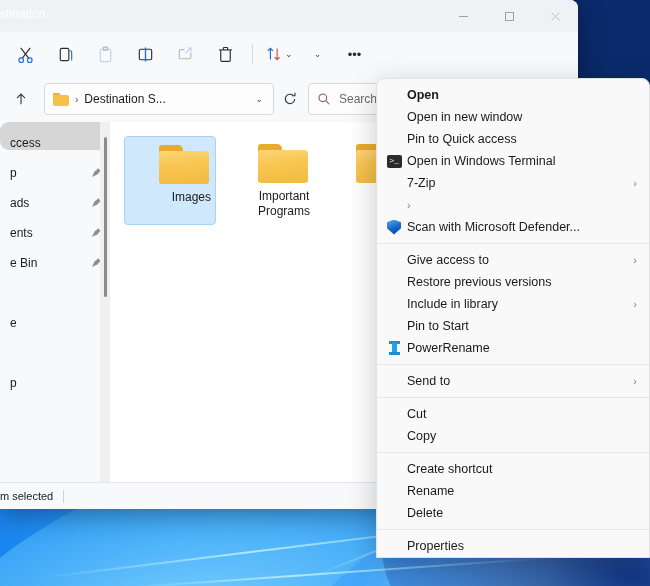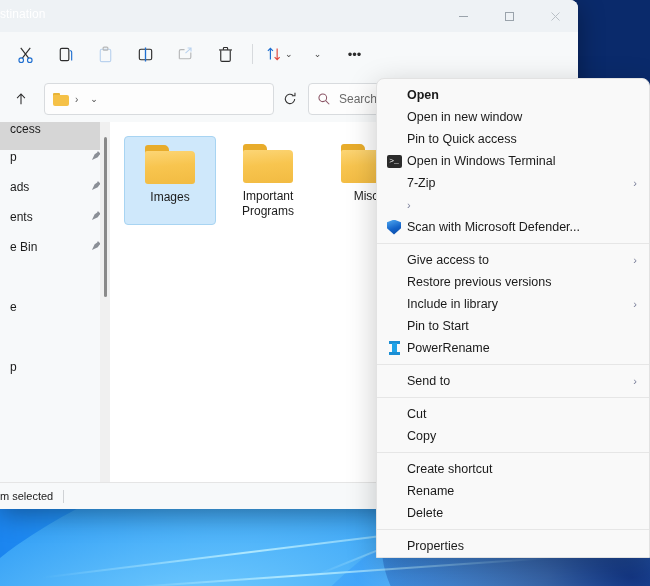--- a/index.html
+++ b/index.html
@@ -163,24 +163,25 @@
   .winbody { display: flex; height: calc(509px - 32px - 44px - 46px - 27px); }
   .sidebar {
     width: 110px;
     background: #f7f9fa;
     position: relative;
     overflow: hidden;
     flex: none;
   }
   .sb-item {
     height: 30px;
-    display: flex; align-items: flex-start; justify-content: space-between;
+    display: flex; align-items: flex-end; justify-content: space-between;
     padding: 0 8px 0 10px;
     font-size: 12px; color: #1b1b1b;
     white-space: nowrap;
+    border-radius: 9px;
   }
   .sb-item.header { background: #d6d6d6; height: 28px; }
   .sb-gap { height: 30px; }
   .pin { color: #8b9097; font-size: 11px; }
   .sb-scroll {
     position: absolute; right: 3px; top: 15px;
     width: 3px; height: 160px; background: #8a8a8a; border-radius: 2px;
   }
   .sb-track {
     position: absolute; right: 0; top: 0; bottom: 0; width: 10px;
@@ -189,21 +190,21 @@
   .content {
     flex: 1;
     background: #ffffff;
     position: relative;
     padding: 14px 0 0 14px;
   }
   .grid { display: flex; gap: 6px; }
   .fitem {
     width: 92px;
     padding: 6px 4px 6px;
-    display: flex; flex-direction: column; align-items: center;
+    display: flex; flex-direction: column; align-items: flex-end;
     border-radius: 4px;
   }
   .fitem.selected { background: #cfe8fb; border: 1px solid #a8d4f2; }
   .folder-icon {
     width: 54px; height: 43px; position: relative; margin-bottom: 4px;
   }
   .folder-icon .back {
     position: absolute; left: 2px; top: 2px; width: 24px; height: 8px;
     background: #e8ac2b; border-radius: 3px 5px 0 0;
   }
@@ -374,20 +375,21 @@
       <svg width="16" height="16" viewBox="0 0 18 18">
           <path d="M9 15 L9 3.5 M4.6 7.9 L9 3.3 L13.4 7.9" fill="none" stroke="#2b2b2b" stroke-width="1.2"></path>
         </svg>
     </div>
     <div class="addrbox">
       <div class="addr-folder">
         <div class="tab"></div>
           <div class="body"></div>
       </div>
       <span class="addr-sep">›</span>
+      <span class="addr-text">Destination S...</span>
       <span class="addr-chev">⌄</span>
     </div>
     <div class="refresh">
       <svg width="16" height="16" viewBox="0 0 18 18">
           <path d="M14.3 9 A5.3 5.3 0 1 1 12.5 4.9" fill="none" stroke="#333" stroke-width="1.2"></path>
           <path d="M14.6 1.9 L14.6 5.4 L11.1 5.4" fill="none" stroke="#333" stroke-width="1.2"></path>
         </svg>
     </div>
     <div class="searchbox">
       <svg width="14" height="14" viewBox="0 0 16 16">

